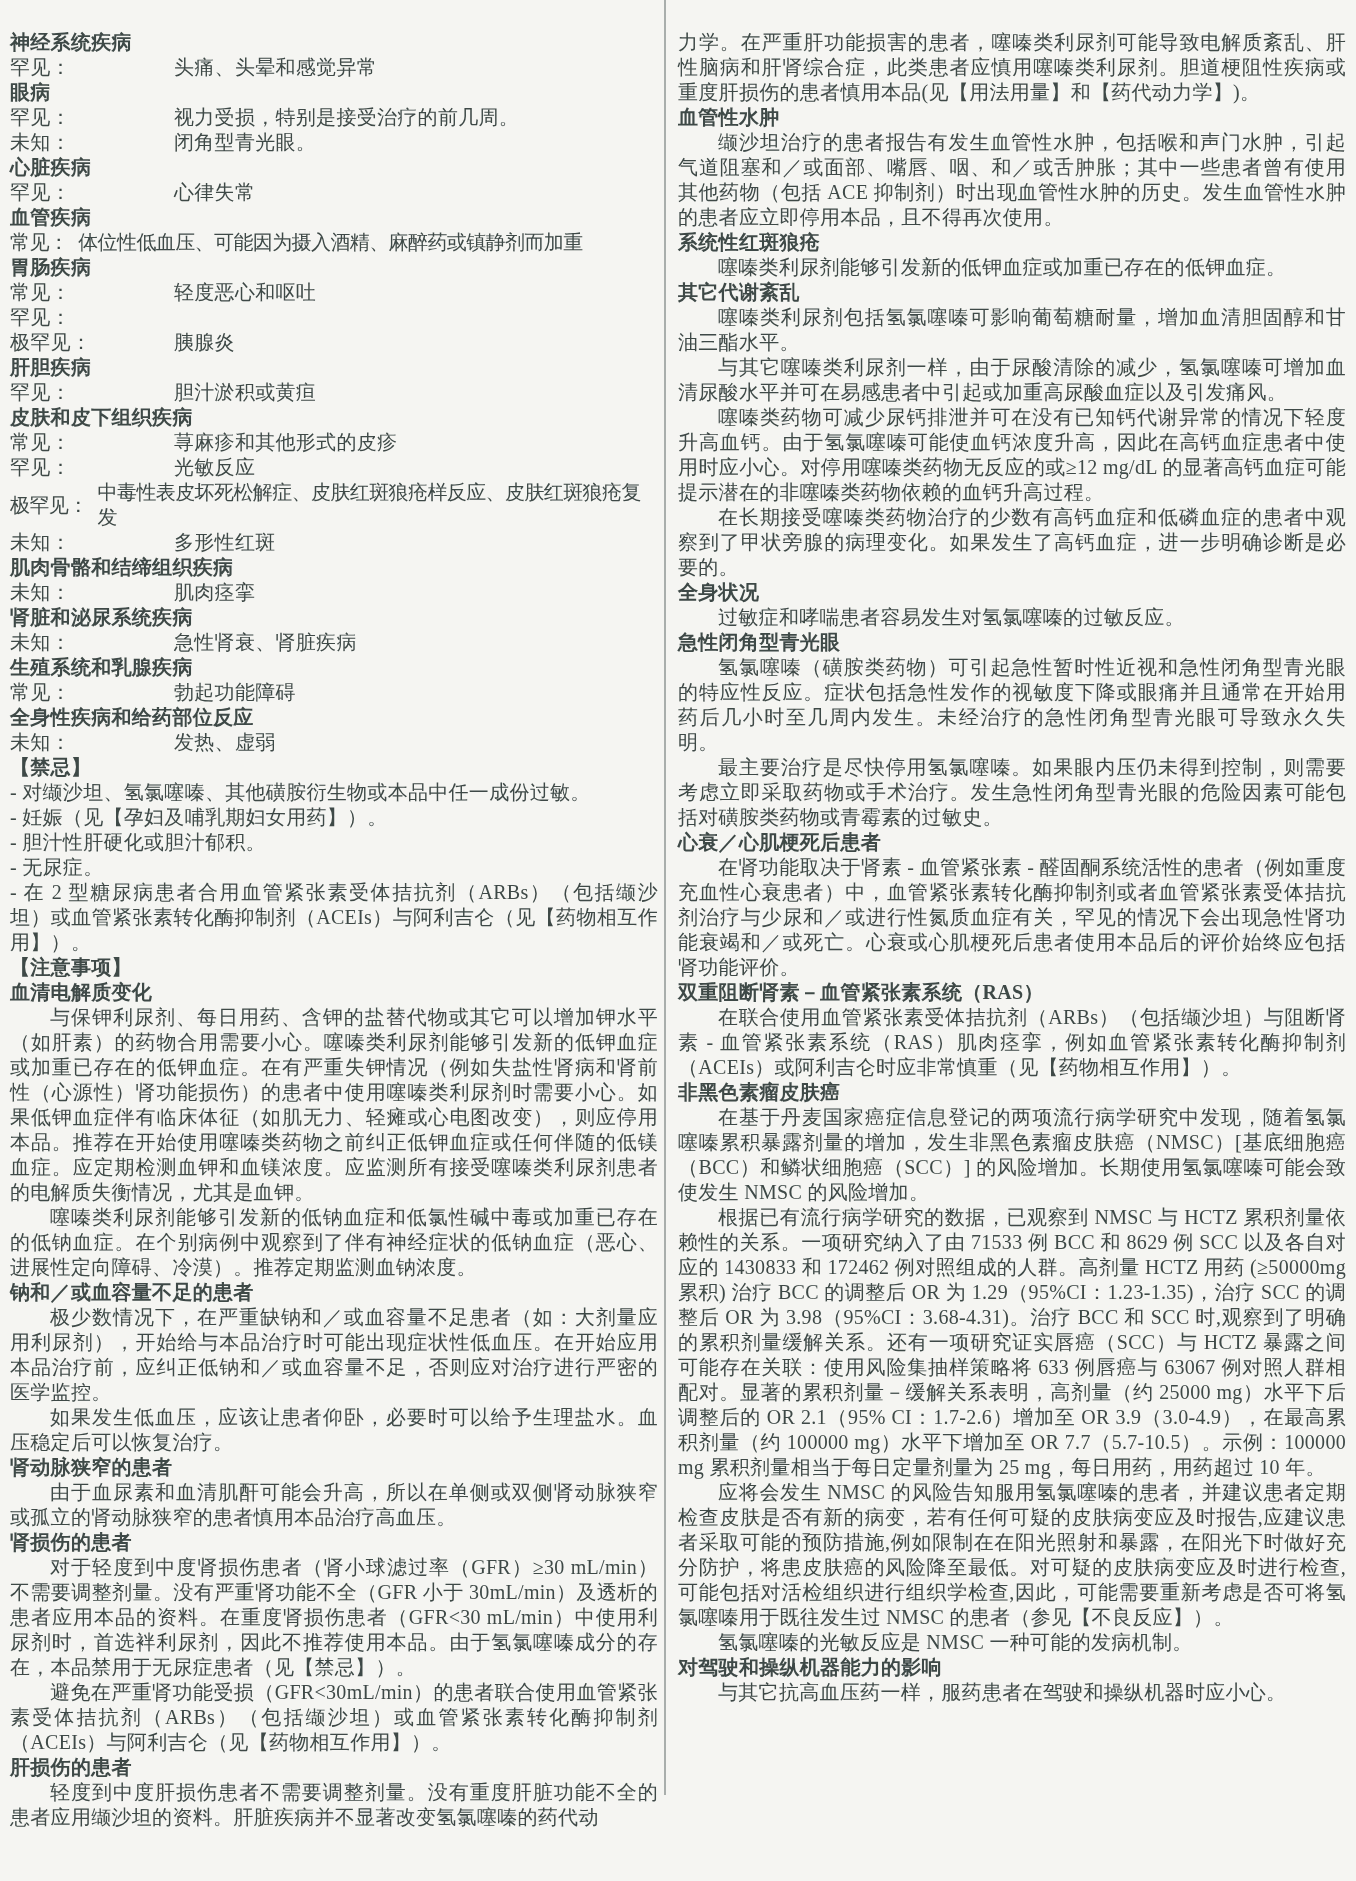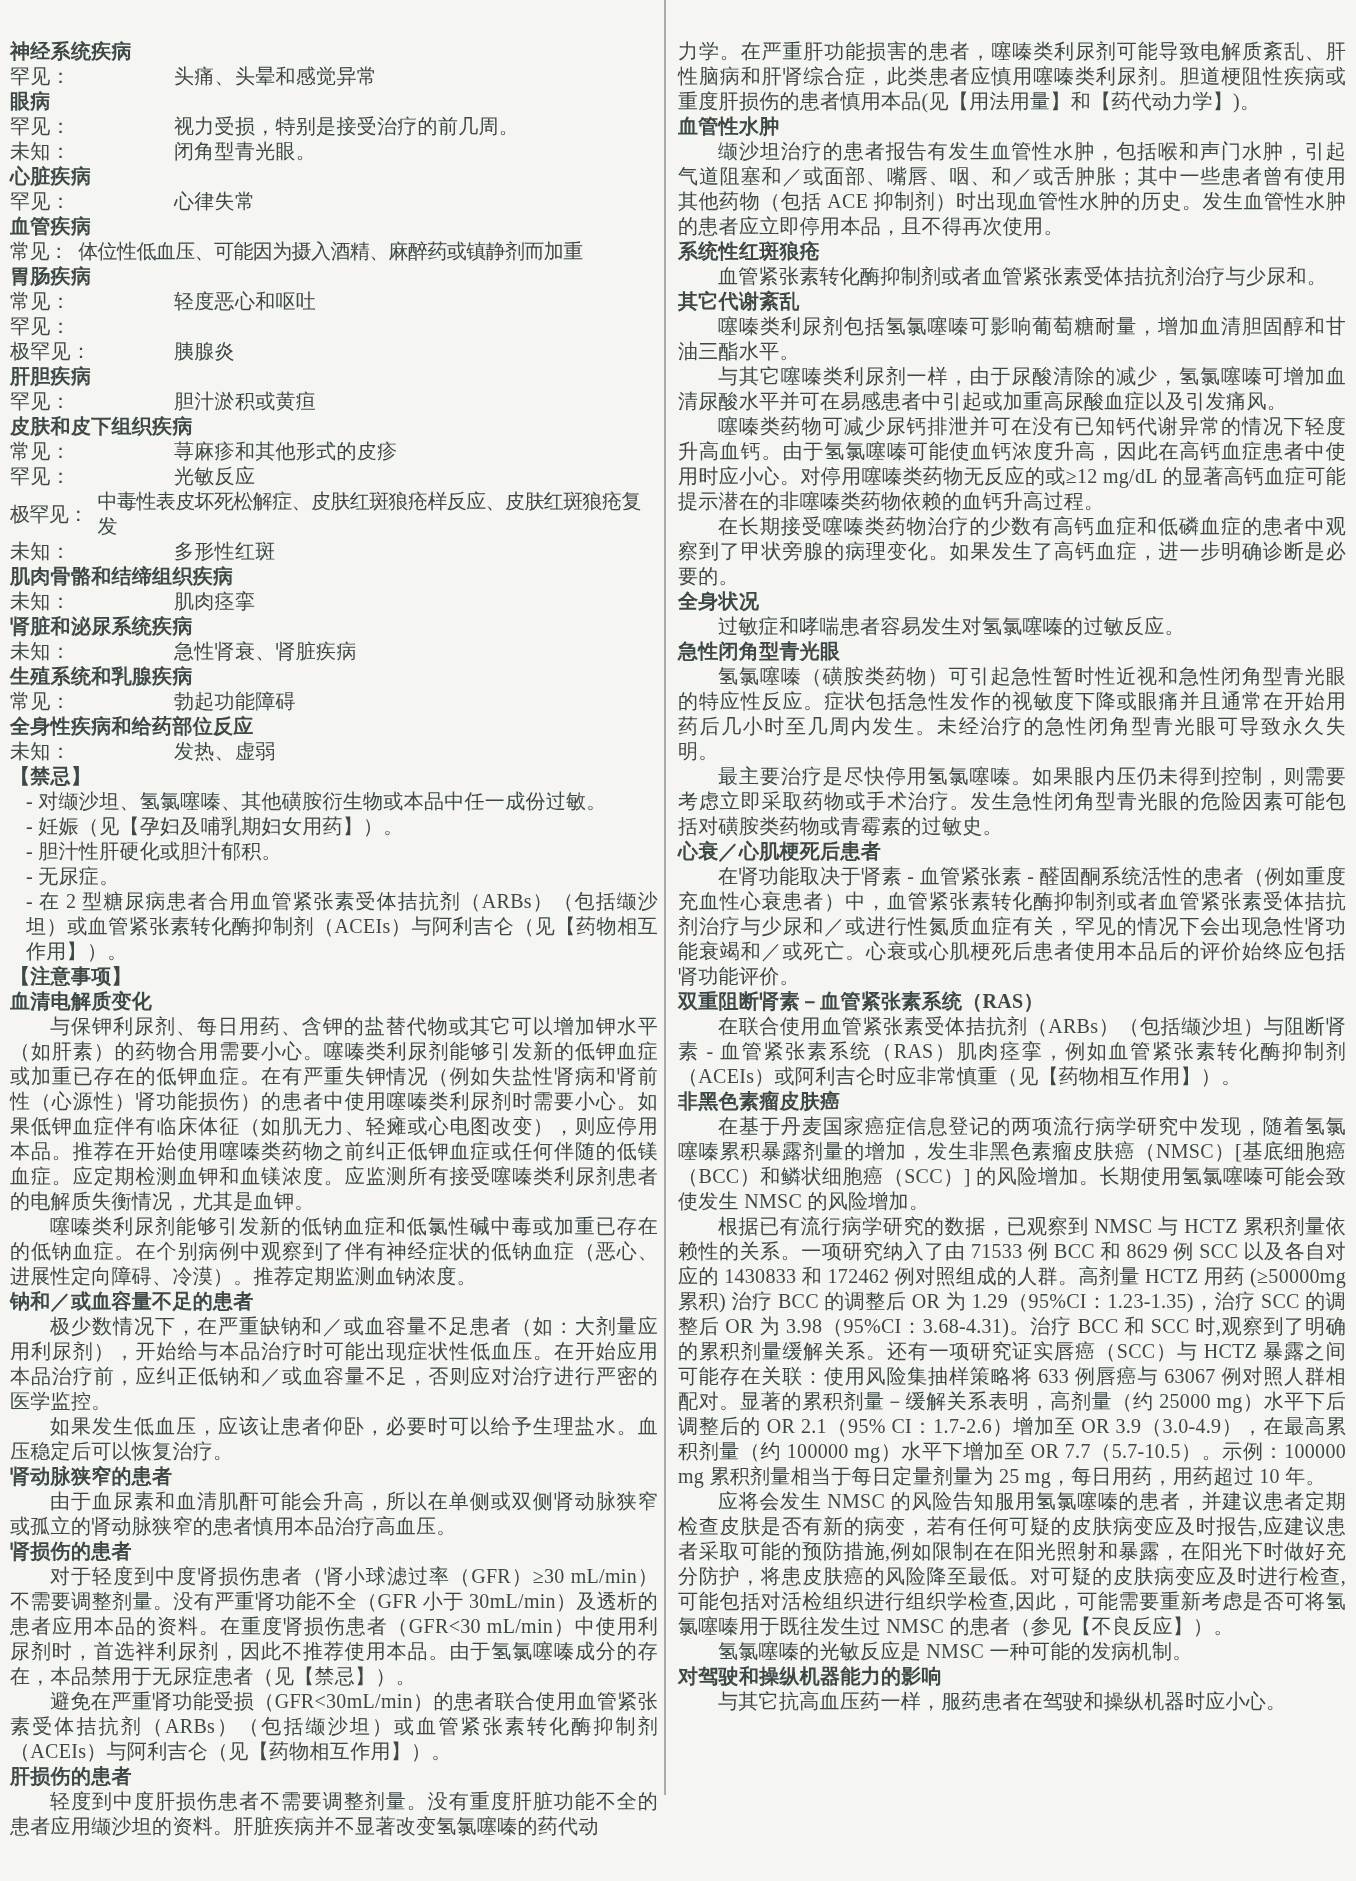--- a/index.html
+++ b/index.html
@@ -13,21 +13,21 @@
     letter-spacing: 0.3px;
   }
   .page {
     position: relative;
     width: 1356px; height: 1881px;
     box-sizing: border-box;
     overflow: hidden;
   }
   .column {
     position: absolute;
-    top: 39px;
+    top: 30px;
   }
   .column.left  { left: 10px;  width: 648px; }
   .column.right { left: 678px; width: 668px; }
   .divider {
     position: absolute;
     left: 664px; top: 0;
     width: 2px; height: 1795px;
     background: #a9aeac;
   }
   .section-heading {
@@ -36,21 +36,20 @@
   }
   .bracket-heading {
     font-weight: bold;
   }
   .para {
     text-align: justify;
   }
   .para.indent { text-indent: 2em; }
   .dash {
     text-align: justify;
-    margin-left: 16px;
   }
   .freq { display: flex; align-items: center; }
   .freq .freq-label { flex-shrink: 0; }
   .freq.tab .freq-label { width: 164px; }
   .freq.inline .freq-label { margin-right: 10px; }
   .freq.inline { letter-spacing: -0.6px; }
   .freq .freq-text { flex: 1; }
 </style>
 </head>
 <body style="background: rgb(245, 245, 242); color: rgb(62, 73, 71);">
@@ -155,21 +154,21 @@
       <div class="para indent">对于轻度到中度肾损伤患者（肾小球滤过率（GFR）≥30 mL/min）不需要调整剂量。没有严重肾功能不全（GFR 小于 30mL/min）及透析的患者应用本品的资料。在重度肾损伤患者（GFR&lt;30 mL/min）中使用利尿剂时，首选袢利尿剂，因此不推荐使用本品。由于氢氯噻嗪成分的存在，本品禁用于无尿症患者（见【禁忌】）。</div>
       <div class="para indent">避免在严重肾功能受损（GFR&lt;30mL/min）的患者联合使用血管紧张素受体拮抗剂（ARBs）（包括缬沙坦）或血管紧张素转化酶抑制剂（ACEIs）与阿利吉仑（见【药物相互作用】）。</div>
       <div class="section-heading">肝损伤的患者</div>
       <div class="para indent">轻度到中度肝损伤患者不需要调整剂量。没有重度肝脏功能不全的患者应用缬沙坦的资料。肝脏疾病并不显著改变氢氯噻嗪的药代动</div>
     </div>
   <div class="column right">
       <div class="para">力学。在严重肝功能损害的患者，噻嗪类利尿剂可能导致电解质紊乱、肝性脑病和肝肾综合症，此类患者应慎用噻嗪类利尿剂。胆道梗阻性疾病或重度肝损伤的患者慎用本品(见【用法用量】和【药代动力学】)。</div>
       <div class="section-heading">血管性水肿</div>
       <div class="para indent">缬沙坦治疗的患者报告有发生血管性水肿，包括喉和声门水肿，引起气道阻塞和／或面部、嘴唇、咽、和／或舌肿胀；其中一些患者曾有使用其他药物（包括 ACE 抑制剂）时出现血管性水肿的历史。发生血管性水肿的患者应立即停用本品，且不得再次使用。</div>
       <div class="section-heading">系统性红斑狼疮</div>
-      <div class="para indent">血管紧张素转化酶抑制剂或者血管紧张素受体拮抗剂治疗与少尿和。</div>
+      <div class="para indent">噻嗪类利尿剂能够引发新的低钾血症或加重已存在的低钾血症。</div>
       <div class="section-heading">其它代谢紊乱</div>
       <div class="para indent">噻嗪类利尿剂包括氢氯噻嗪可影响葡萄糖耐量，增加血清胆固醇和甘油三酯水平。</div>
       <div class="para indent">与其它噻嗪类利尿剂一样，由于尿酸清除的减少，氢氯噻嗪可增加血清尿酸水平并可在易感患者中引起或加重高尿酸血症以及引发痛风。</div>
       <div class="para indent">噻嗪类药物可减少尿钙排泄并可在没有已知钙代谢异常的情况下轻度升高血钙。由于氢氯噻嗪可能使血钙浓度升高，因此在高钙血症患者中使用时应小心。对停用噻嗪类药物无反应的或≥12 mg/dL 的显著高钙血症可能提示潜在的非噻嗪类药物依赖的血钙升高过程。</div>
       <div class="para indent">在长期接受噻嗪类药物治疗的少数有高钙血症和低磷血症的患者中观察到了甲状旁腺的病理变化。如果发生了高钙血症，进一步明确诊断是必要的。</div>
       <div class="section-heading">全身状况</div>
       <div class="para indent">过敏症和哮喘患者容易发生对氢氯噻嗪的过敏反应。</div>
       <div class="section-heading">急性闭角型青光眼</div>
       <div class="para indent">氢氯噻嗪（磺胺类药物）可引起急性暂时性近视和急性闭角型青光眼的特应性反应。症状包括急性发作的视敏度下降或眼痛并且通常在开始用药后几小时至几周内发生。未经治疗的急性闭角型青光眼可导致永久失明。</div>
       <div class="para indent">最主要治疗是尽快停用氢氯噻嗪。如果眼内压仍未得到控制，则需要考虑立即采取药物或手术治疗。发生急性闭角型青光眼的危险因素可能包括对磺胺类药物或青霉素的过敏史。</div>

